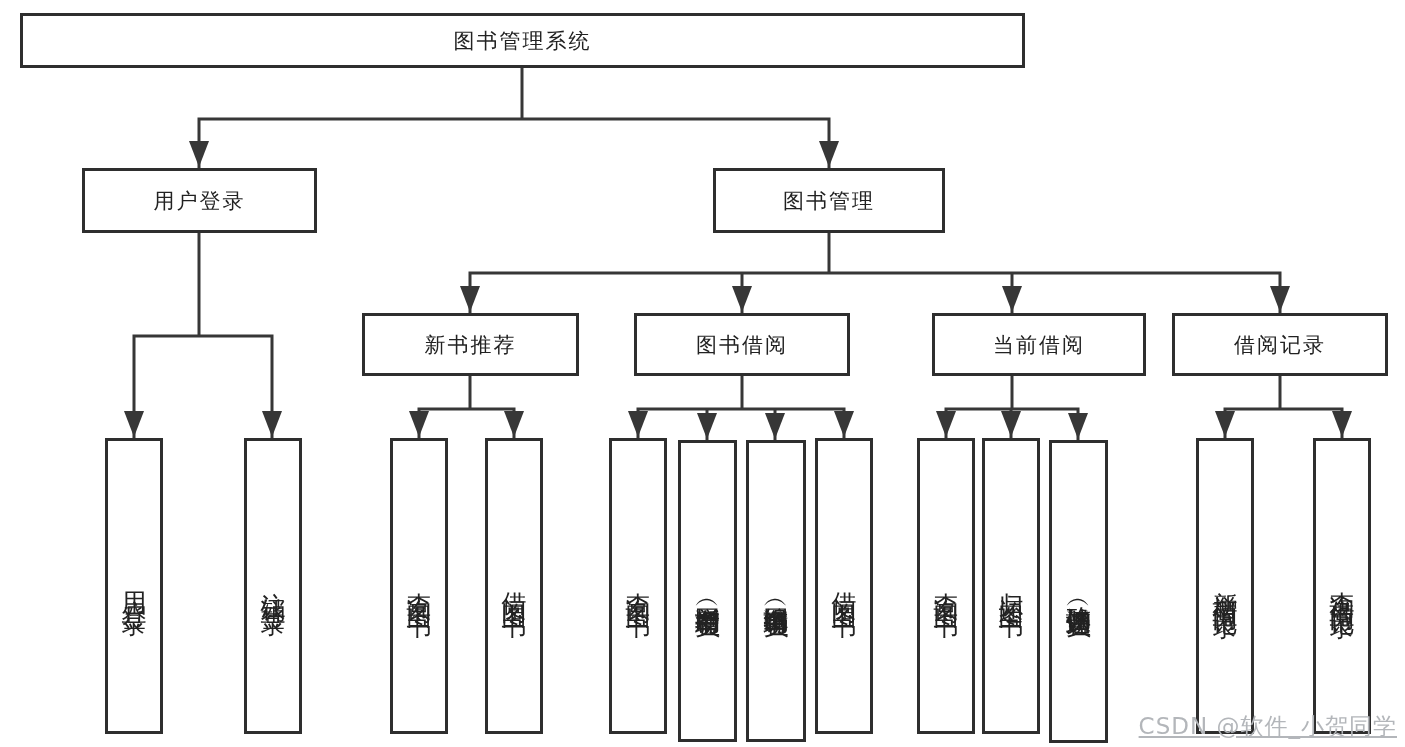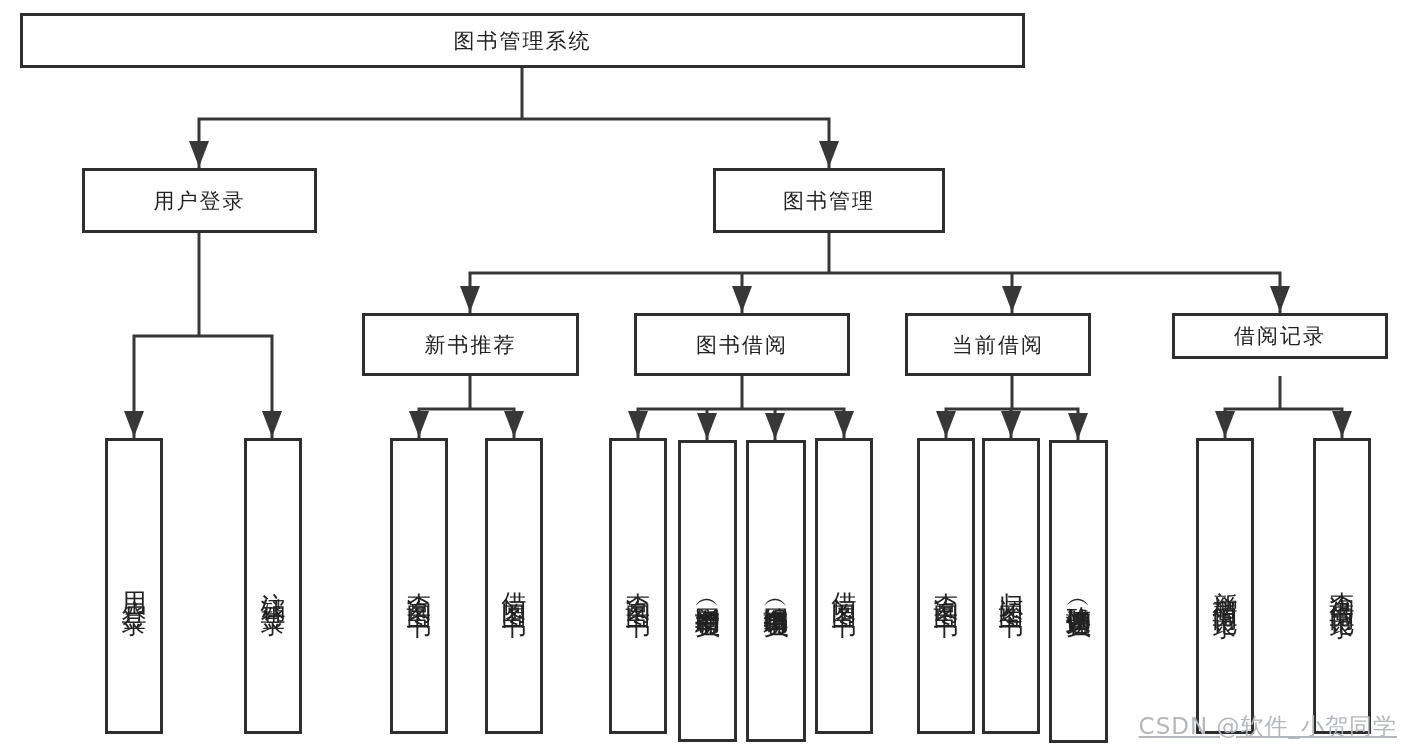--- a/index.html
+++ b/index.html
@@ -115,24 +115,24 @@
   <div class="node h-node" style="left:713px;top:168px;width:232px;height:65px;align-items:center;">
     <span>图书管理</span>
   </div>
 
   <div class="node h-node" style="left:362px;top:313px;width:217px;height:63px;align-items:center;">
     <span>新书推荐</span>
   </div>
   <div class="node h-node" style="left:634px;top:313px;width:216px;height:63px;">
     <span>图书借阅</span>
   </div>
-  <div class="node h-node" style="left:905px;top:313px;width:186px;height:63px;">
+  <div class="node h-node" style="left:932px;top:313px;width:214px;height:63px;">
     <span>当前借阅</span>
   </div>
-  <div class="node h-node" style="left:1172px;top:313px;width:216px;height:46px;">
+  <div class="node h-node" style="left:1172px;top:313px;width:216px;height:63px;">
     <span>借阅记录</span>
   </div>
 
   <div class="node v-node v4" style="left:105px;top:438px;width:58px;height:296px;">
     <span>用户登录</span>
   </div>
   <div class="node v-node v4" style="left:244px;top:438px;width:58px;height:296px;">
     <span>注销登录</span>
   </div>
 

